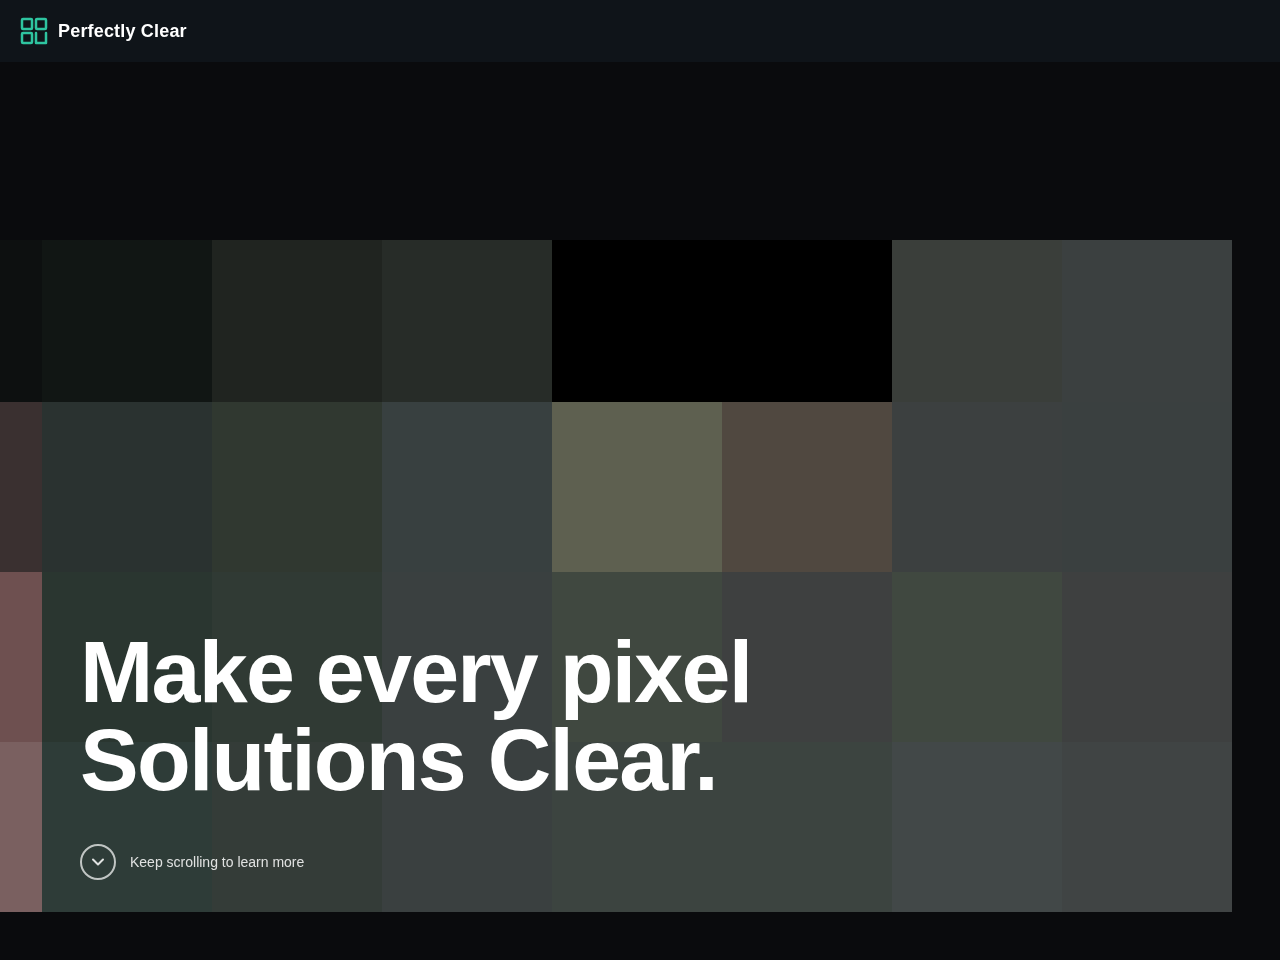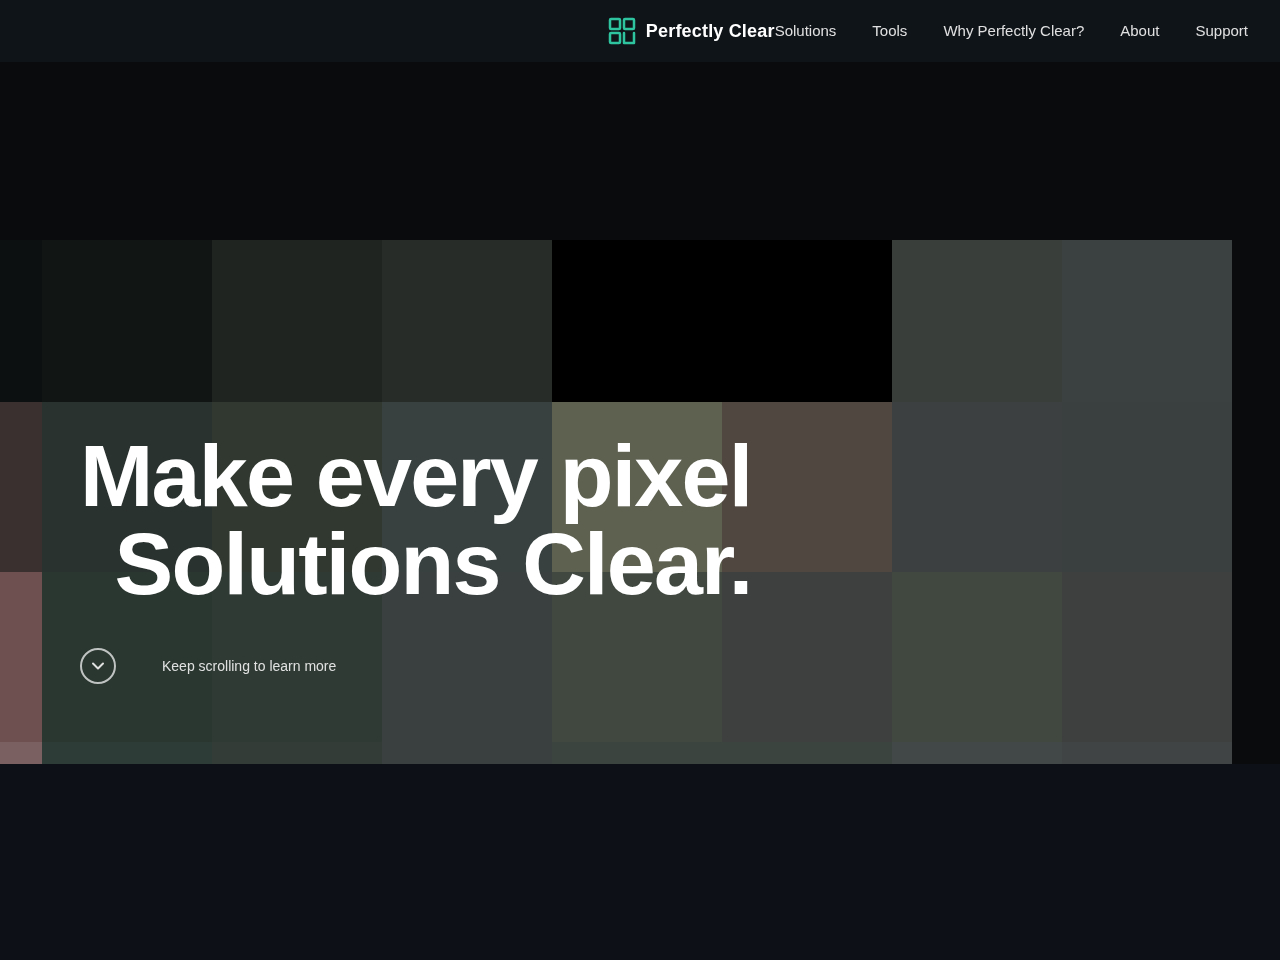--- a/index.html
+++ b/index.html
@@ -21,21 +21,21 @@
     nav {
       position: fixed;
       top: 0;
       left: 0;
       width: 100%;
       background: #0f1419;
       z-index: 100;
       height: 62px;
       display: flex;
       align-items: center;
-      justify-content: flex-end;
+      justify-content: space-between;
       padding: 0 32px 0 20px;
     }
 
     .logo-area {
       display: flex;
       align-items: center;
       gap: 10px;
       text-decoration: none;
       color: #ffffff;
     }
@@ -64,25 +64,24 @@
       color: #e0e0e0;
       font-size: 15px;
       font-weight: 400;
       transition: color 0.2s;
     }
 
     
     .hero {
       position: relative;
       width: 1280px;
-      height: 764px;
+      height: 960px;
       margin-top: 0;
       overflow: hidden;
       background: #0a0b0d;
-      text-align: right;
     }
 
     
     .pixel-grid {
       position: absolute;
       top: 62px;
       left: 0;
       width: 100%;
       height: calc(100% - 62px);
       display: grid;
@@ -181,21 +180,20 @@
 
     .scroll-circle svg {
       width: 16px;
       height: 16px;
     }
 
     .scroll-text {
       font-size: 14px;
       color: rgba(255,255,255,0.85);
       font-weight: 400;
-      margin-left: 32px;
     }
 
     
     .top-overlay {
       position: absolute;
       top: 0;
       left: 0;
       width: 100%;
       height: 240px;
       background: #0a0b0d;
@@ -211,27 +209,20 @@
 
       <rect x="2" y="2" width="10" height="10" rx="1" stroke="#2ec4a0" stroke-width="2.5" fill="none"></rect>
       <rect x="16" y="2" width="10" height="10" rx="1" stroke="#2ec4a0" stroke-width="2.5" fill="none"></rect>
       <rect x="2" y="16" width="10" height="10" rx="1" stroke="#2ec4a0" stroke-width="2.5" fill="none"></rect>
 
       <path d="M16 16 L16 26 L26 26 L26 16" stroke="#2ec4a0" stroke-width="2.5" fill="none" stroke-linecap="round" stroke-linejoin="round"></path>
     </svg>
     <span class="logo-text">Perfectly Clear</span>
   </a>
 
-  <ul class="nav-links">
-    <li><a href="#">Solutions</a></li>
-    <li><a href="#">Tools</a></li>
-    <li><a href="#">Why Perfectly Clear?</a></li>
-    <li><a href="#">About</a></li>
-    <li><a href="#">Support</a></li>
-  </ul>
 </nav>
 
 <div class="hero">
 
   <div class="top-overlay"></div>
 
   <div class="pixel-grid">
 
     <div class="pixel-cell c-r1c1"></div>
     <div class="pixel-cell c-r1c2"></div>

